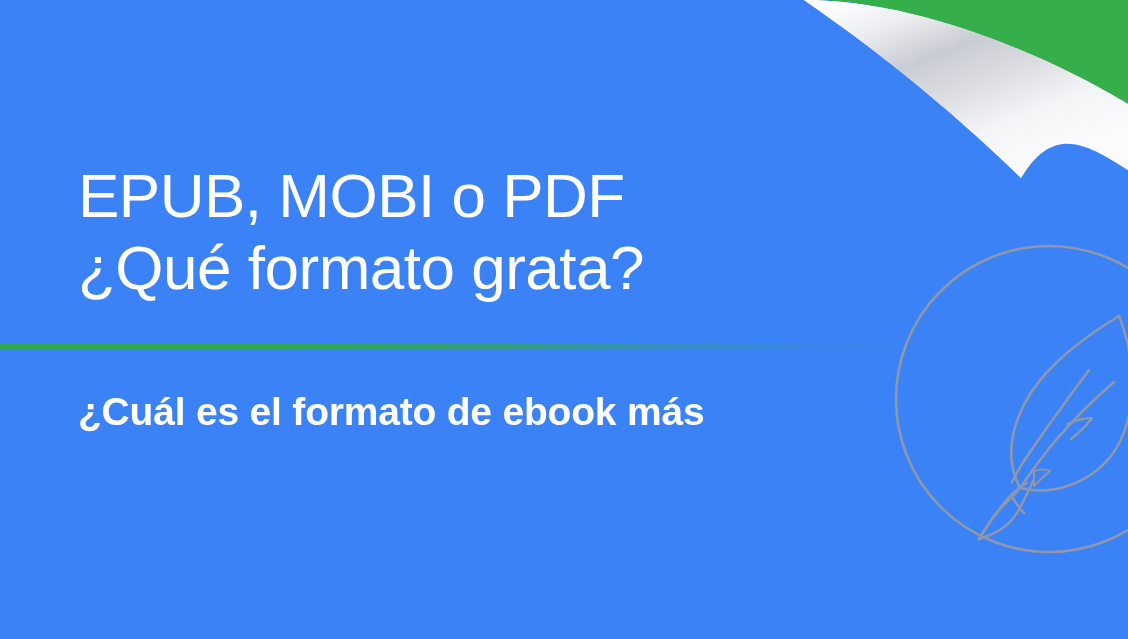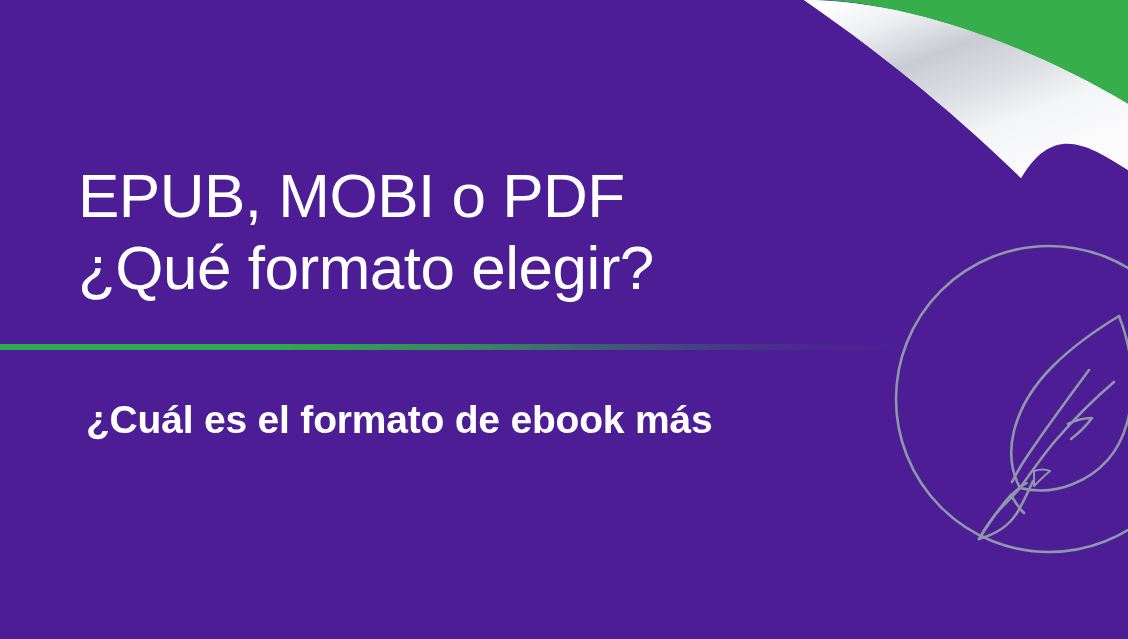--- a/index.html
+++ b/index.html
@@ -6,21 +6,21 @@
     margin: 0;
     padding: 0;
     background: #0e1526;
   }
 
   #banner {
     position: relative;
     width: 1128px;
     height: 639px;
     overflow: hidden;
-    background: #4c1d95;
+    background: #3b82f6;
     font-family: "Liberation Sans", sans-serif;
     -webkit-font-smoothing: antialiased;
   }
 
   
   #emblem {
     position: absolute;
     left: 893px;
     top: 243px;
     width: 312px;
@@ -67,21 +67,21 @@
     line-height: 1.16;
     letter-spacing: -0.5px;
     white-space: nowrap;
   }
   #headline .ln { display: block; }
 
   #subhead {
     position: absolute;
     left: 78px;
     top: 384px;
-    margin: 8px;
+    margin: 0;
     color: #ffffff;
     font-size: 39px;
     font-weight: 700;
     line-height: 1.42;
     letter-spacing: -0.2px;
     white-space: nowrap;
   }
   #subhead .ln { display: block; }
 </style>
 </head>
@@ -133,21 +133,21 @@
                L 360 170
                C 318 144 286 124 253 178
                C 200 126 126 62 36 0 Z" fill="url(#paperGrad)"></path>
     </svg>
   </div>
 
   <div id="rule"></div>
 
   <h1 id="headline">
     <span class="ln">EPUB, MOBI o PDF</span>
-    <span class="ln">¿Qué formato elegir?</span>
+    <span class="ln">¿Qué formato grata?</span>
   </h1>
 
   <p id="subhead">
     <span class="ln">¿Cuál es el formato de ebook más</span>
   </p>
 
   <div id="emblem">
     <svg width="312" height="312" viewBox="0 0 312 312" aria-hidden="true" fill="none" stroke="#8e97ab" stroke-width="2.6" stroke-linecap="round" stroke-linejoin="round">
 
       <circle cx="156" cy="156" r="153"></circle>

